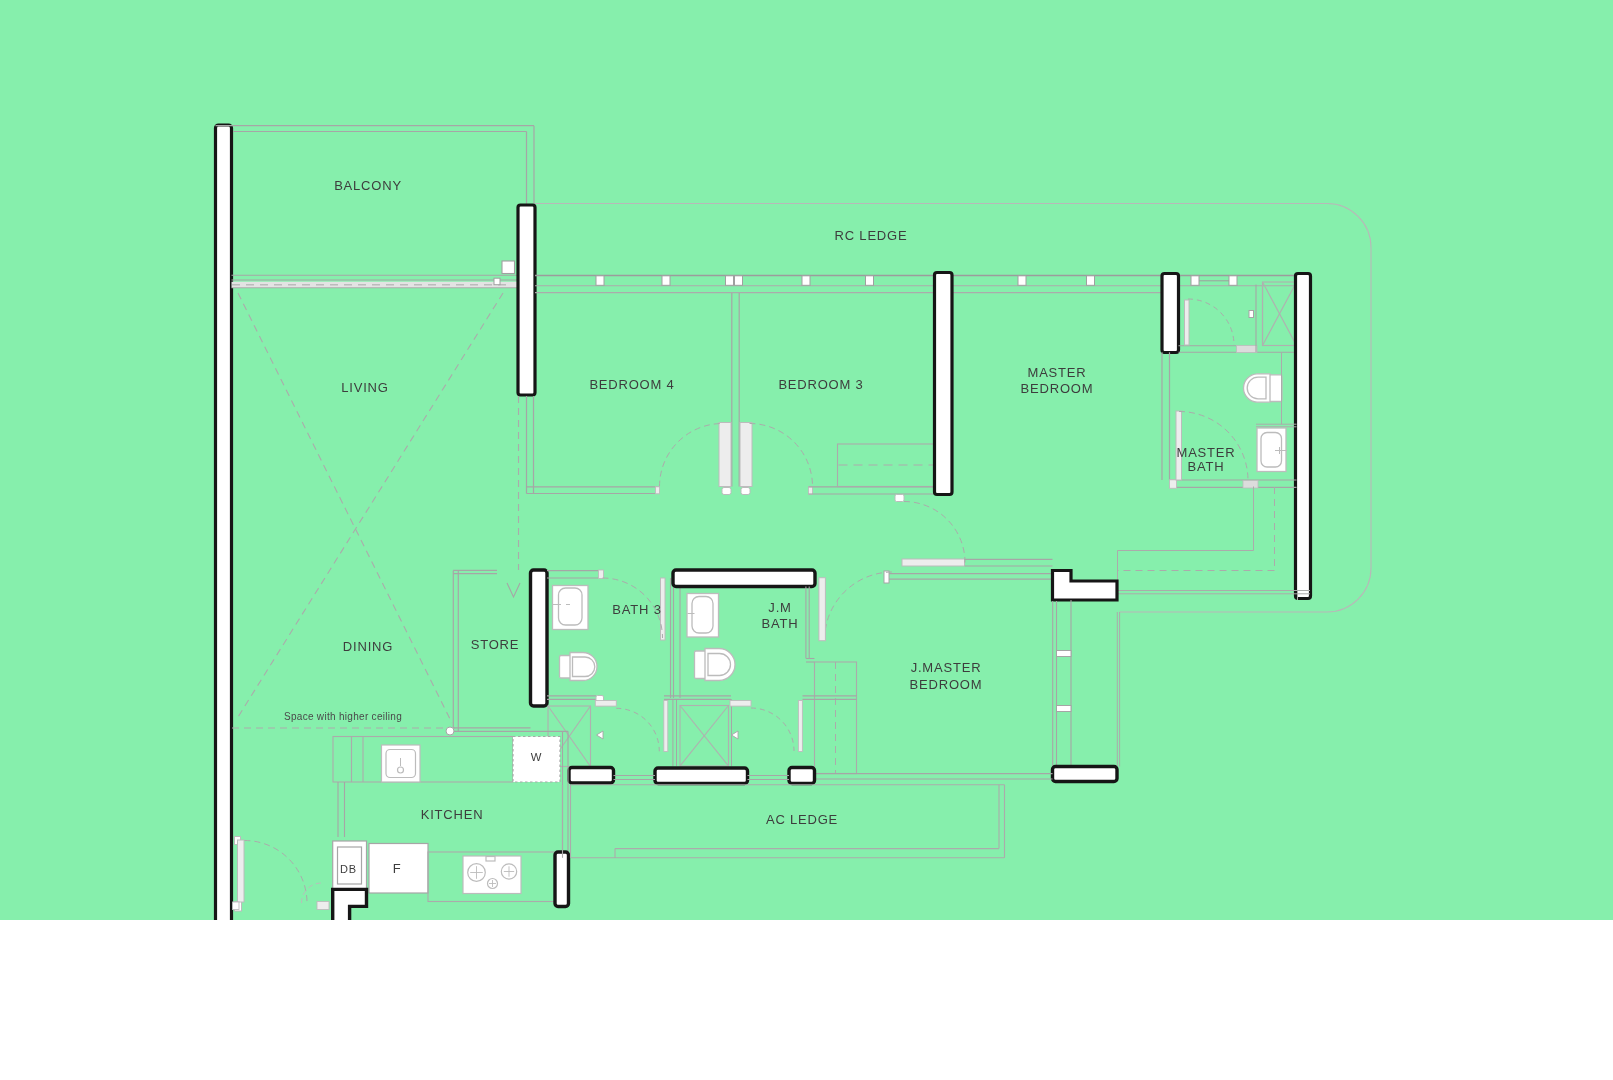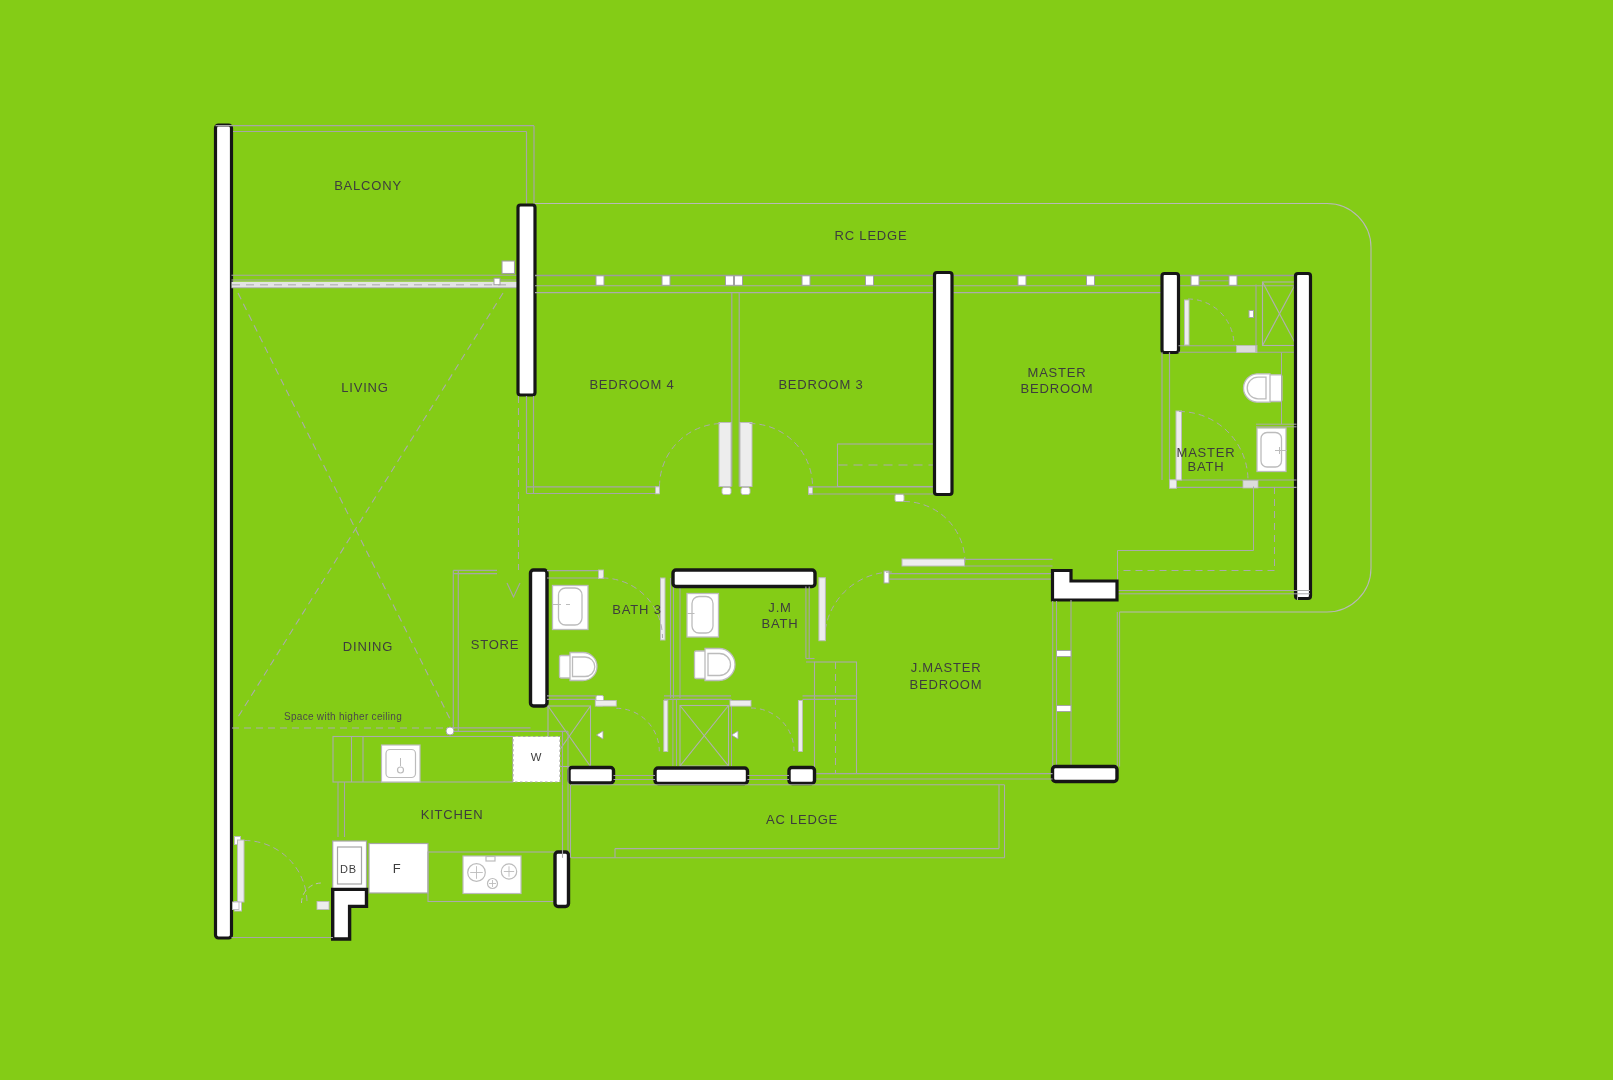--- a/index.html
+++ b/index.html
@@ -1,16 +1,16 @@
 <!DOCTYPE html>
 <html><head>
 <meta charset="utf-8">
 <style>
   html,body{margin:0;padding:0;background:#fff;}
-  .page{width:1613px;height:1080px;position:relative;background:#84cc16;overflow:hidden;}
+  .page{width:1613px;height:920px;position:relative;background:#86efac;overflow:hidden;}
   svg{position:absolute;left:0;top:0;}
   text{font-family:"Liberation Sans", sans-serif;fill:#3d3d3d;font-size:13px;letter-spacing:0.8px;}
   .sm{font-size:10px;letter-spacing:0.3px;fill:#4a4a4a;}
 </style>
 </head>
 <body>
 <div class="page">
 <svg width="1613" height="1080" viewBox="0 0 1613 1080">
 <defs>
 <g id="tick">

